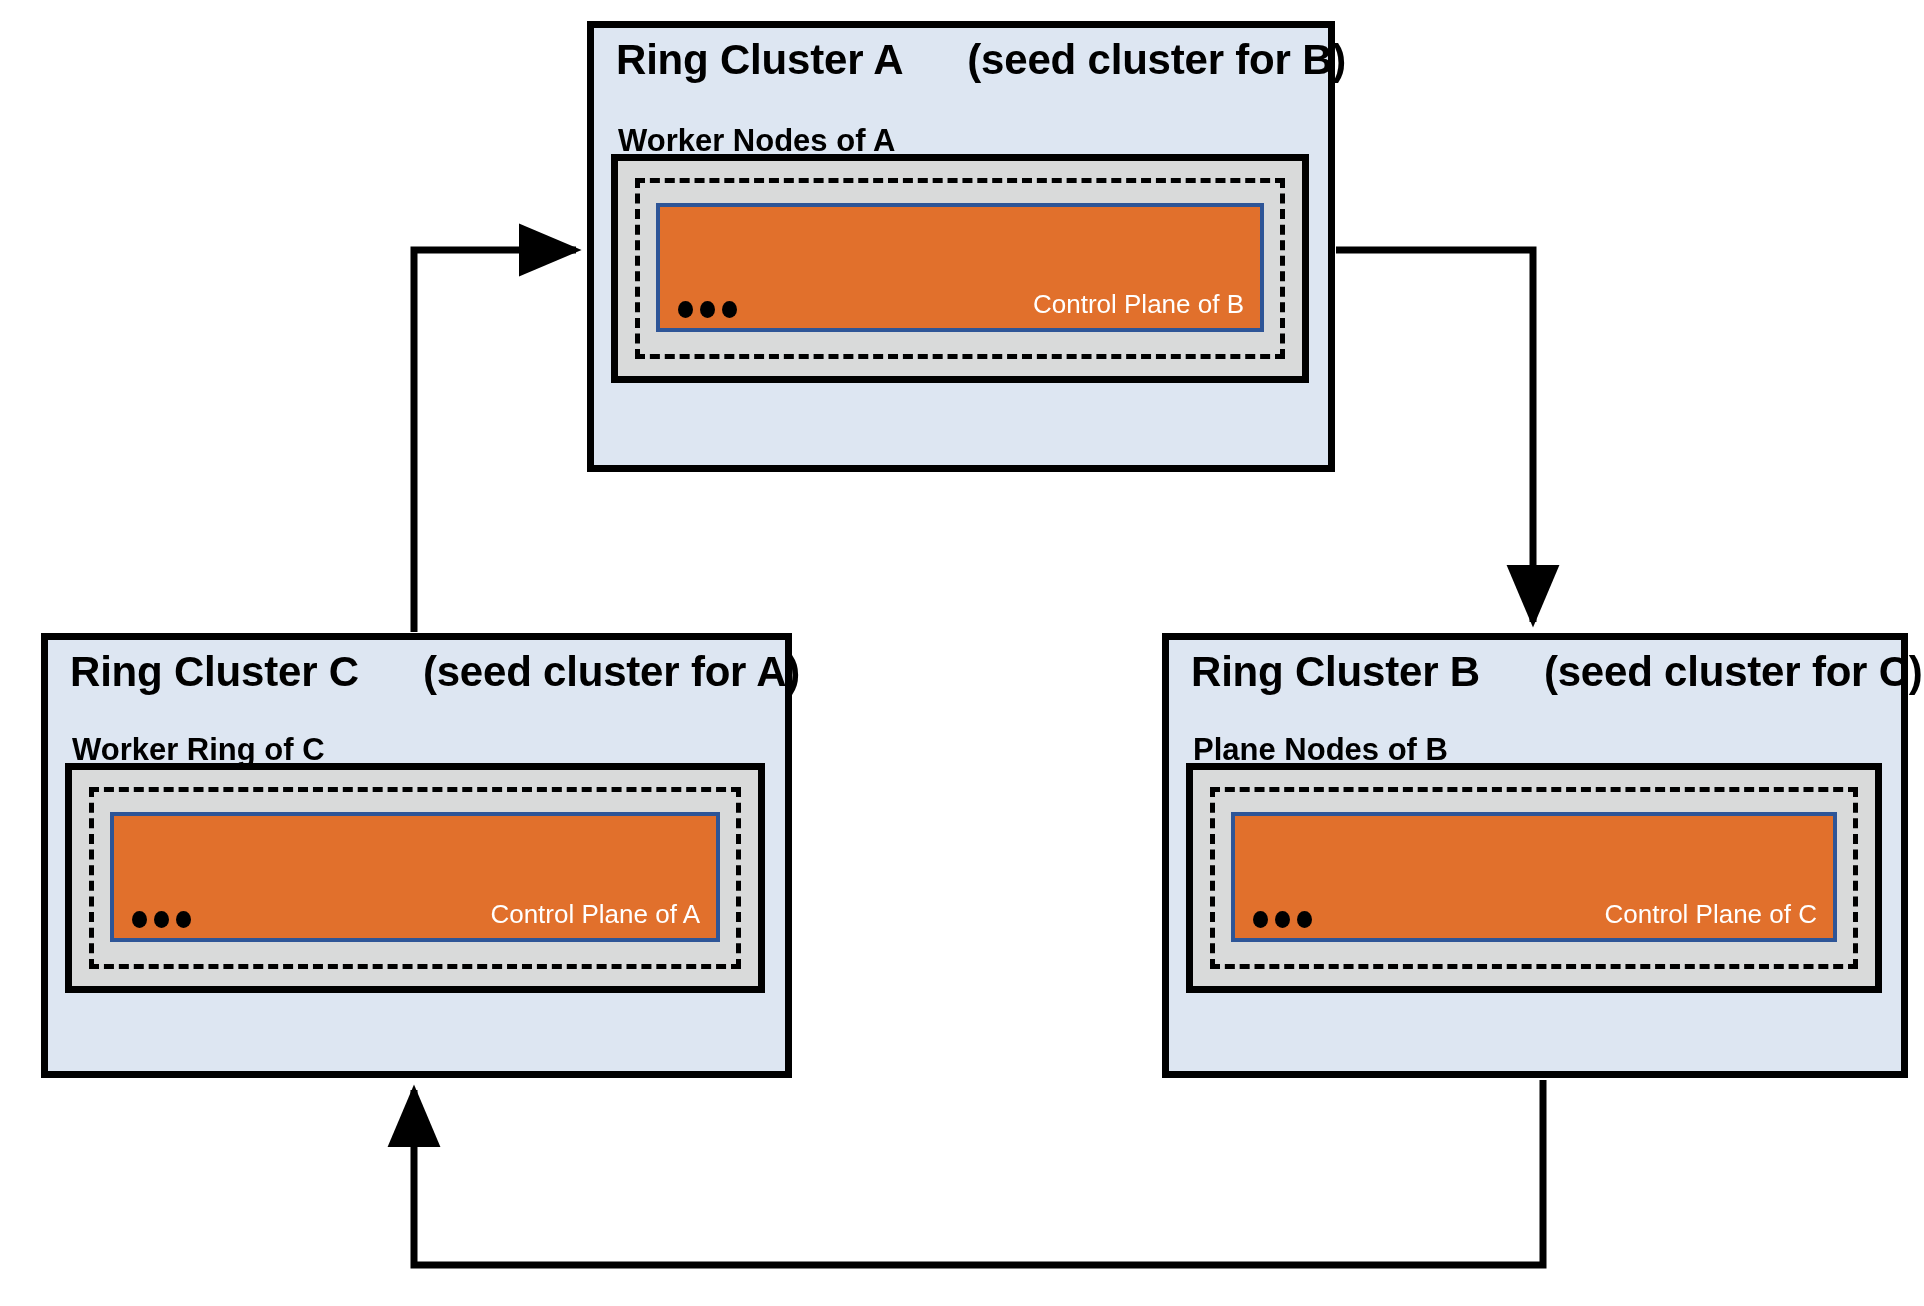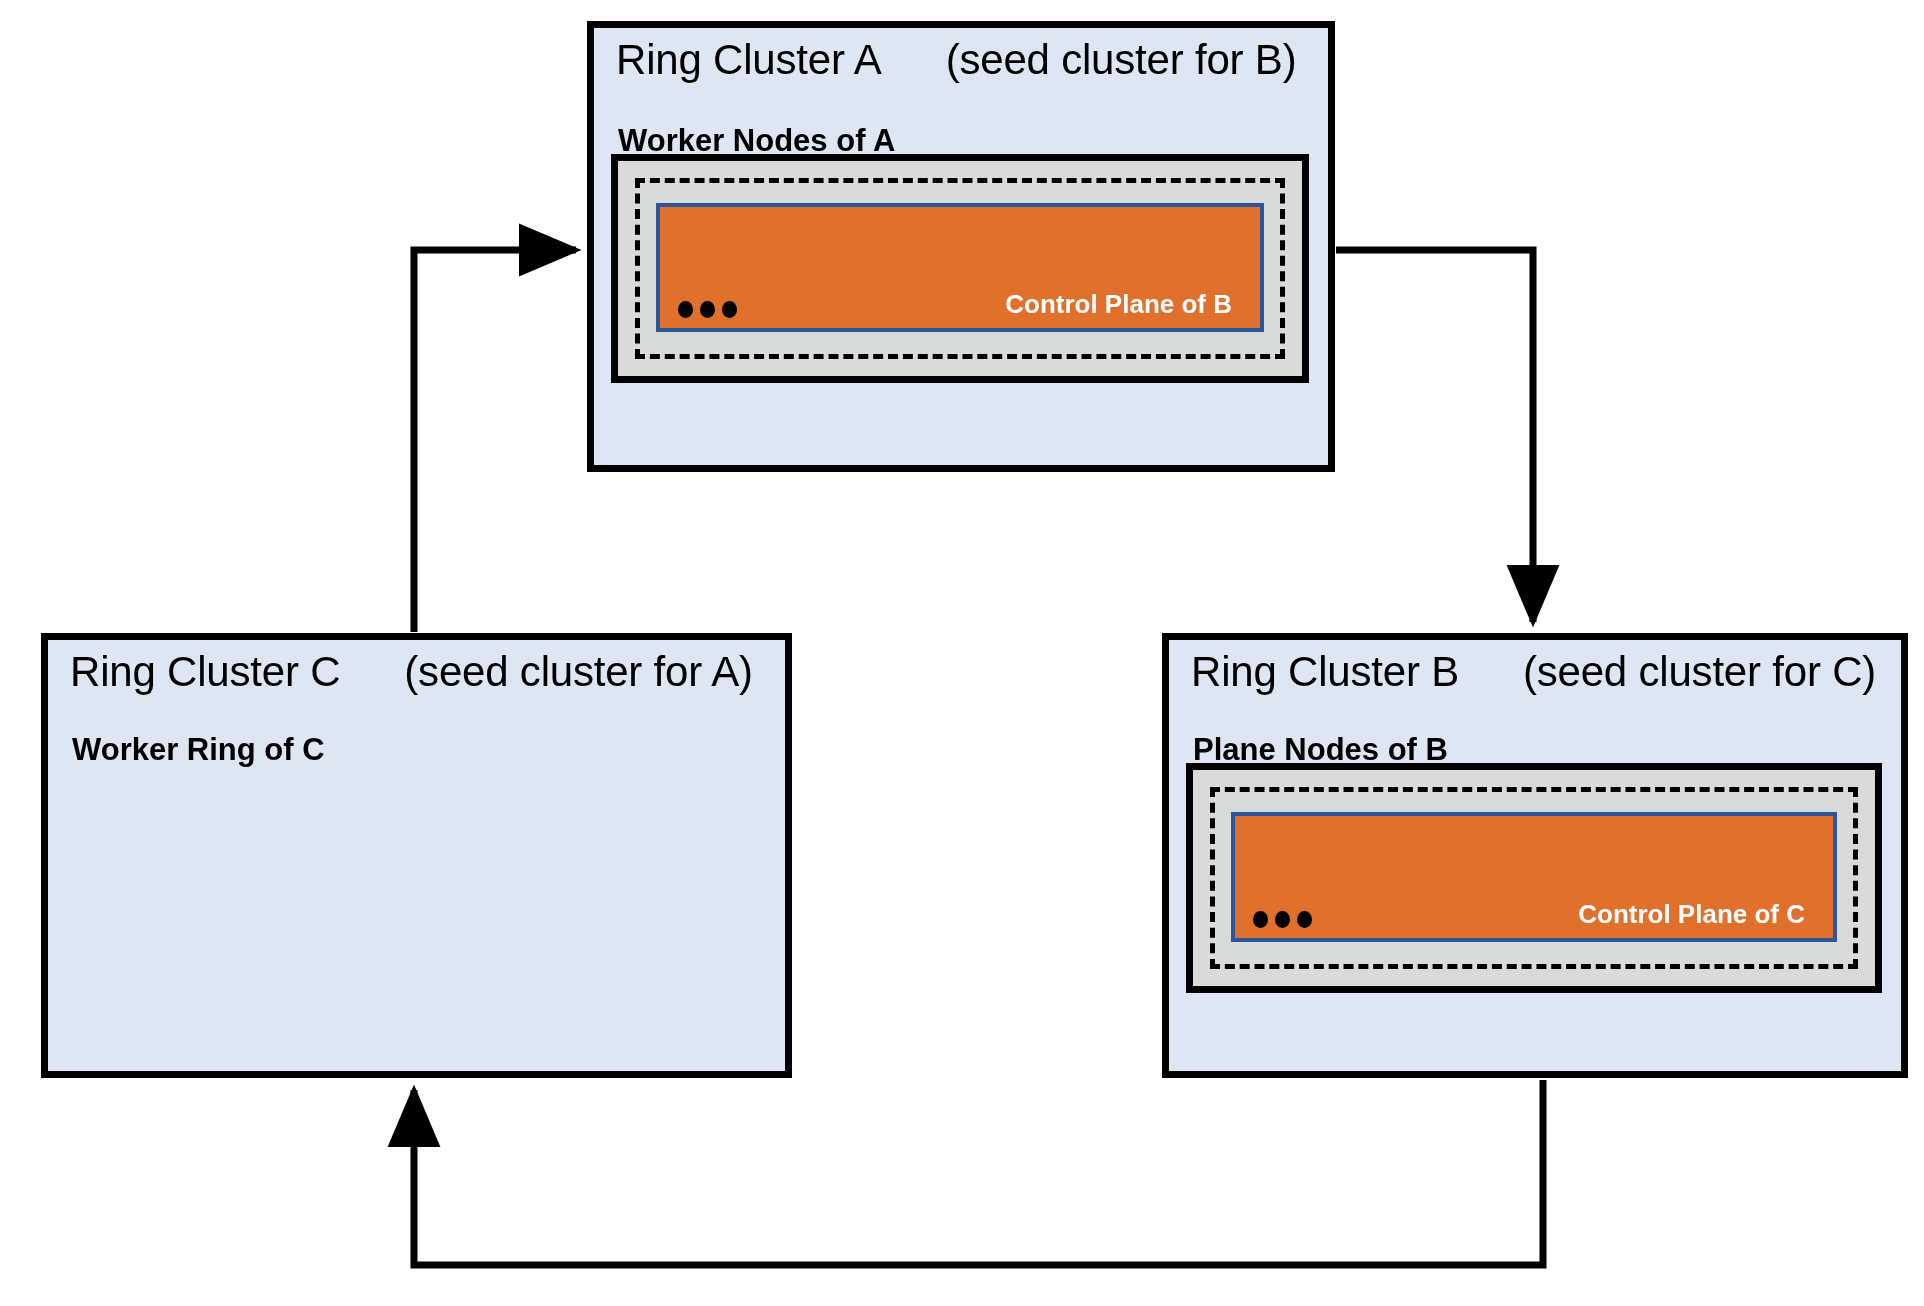--- a/index.html
+++ b/index.html
@@ -25,21 +25,21 @@
     border: 7px solid #000000;
     box-sizing: border-box;
     z-index: 3;
   }
   .cluster-title {
     position: absolute;
     left: 22px;
     top: 8px;
     white-space: nowrap;
     font-size: 42px;
-    font-weight: 400;
+    font-weight: 700;
     color: #000000;
     letter-spacing: -0.2px;
   }
   .cluster-title .seed {
     display: inline-block;
     margin-left: 64px;
   }
   .worker-label {
     position: absolute;
     left: 24px;
@@ -64,24 +64,24 @@
   }
   
   .control-plane {
     position: absolute;
     background: #e1702c;
     border: 4px solid #2e5597;
     box-sizing: border-box;
   }
   .cp-label {
     position: absolute;
-    right: 28px;
+    right: 16px;
     bottom: 8px;
     font-size: 26px;
-    font-weight: bold;
+    font-weight: normal;
     color: #ffffff;
     white-space: nowrap;
   }
   .dots {
     position: absolute;
     left: 18px;
     bottom: 10px;
     display: flex;
     gap: 7px;
     align-items: center;
@@ -143,20 +143,32 @@
       </div>
     </div>
   </div>
 
   <div class="cluster" style="left:41px; top:633px; width:751px; height:445px;">
     <div class="cluster-title">
       <span>Ring Cluster C</span><span class="seed">(seed cluster for A)</span>
     </div>
     <div class="worker-label" style="top:92px;">Worker Ring of C</div>
 
+    <div class="worker-box" style="left:17px; top:123px; width:700px; height:230px;">
+      <div class="dashed-box" style="left:17px; top:17px; right:17px; bottom:17px;">
+        <div class="control-plane" style="left:16px; top:20px; right:16px; bottom:22px;">
+          <div class="dots">
+            <i></i>
+              <i></i>
+              <i></i>
+          </div>
+          <div class="cp-label">Control Plane of A</div>
+        </div>
+      </div>
+    </div>
   </div>
 
   <div class="cluster" style="left:1162px; top:633px; width:746px; height:445px;padding-left:32px;">
     <div class="cluster-title">
       <span>Ring Cluster B</span><span class="seed">(seed cluster for C)</span>
     </div>
     <div class="worker-label" style="top:92px;">Plane Nodes of B</div>
 
     <div class="worker-box" style="left:17px; top:123px; width:696px; height:230px;">
       <div class="dashed-box" style="left:17px; top:17px; right:17px; bottom:17px;">

